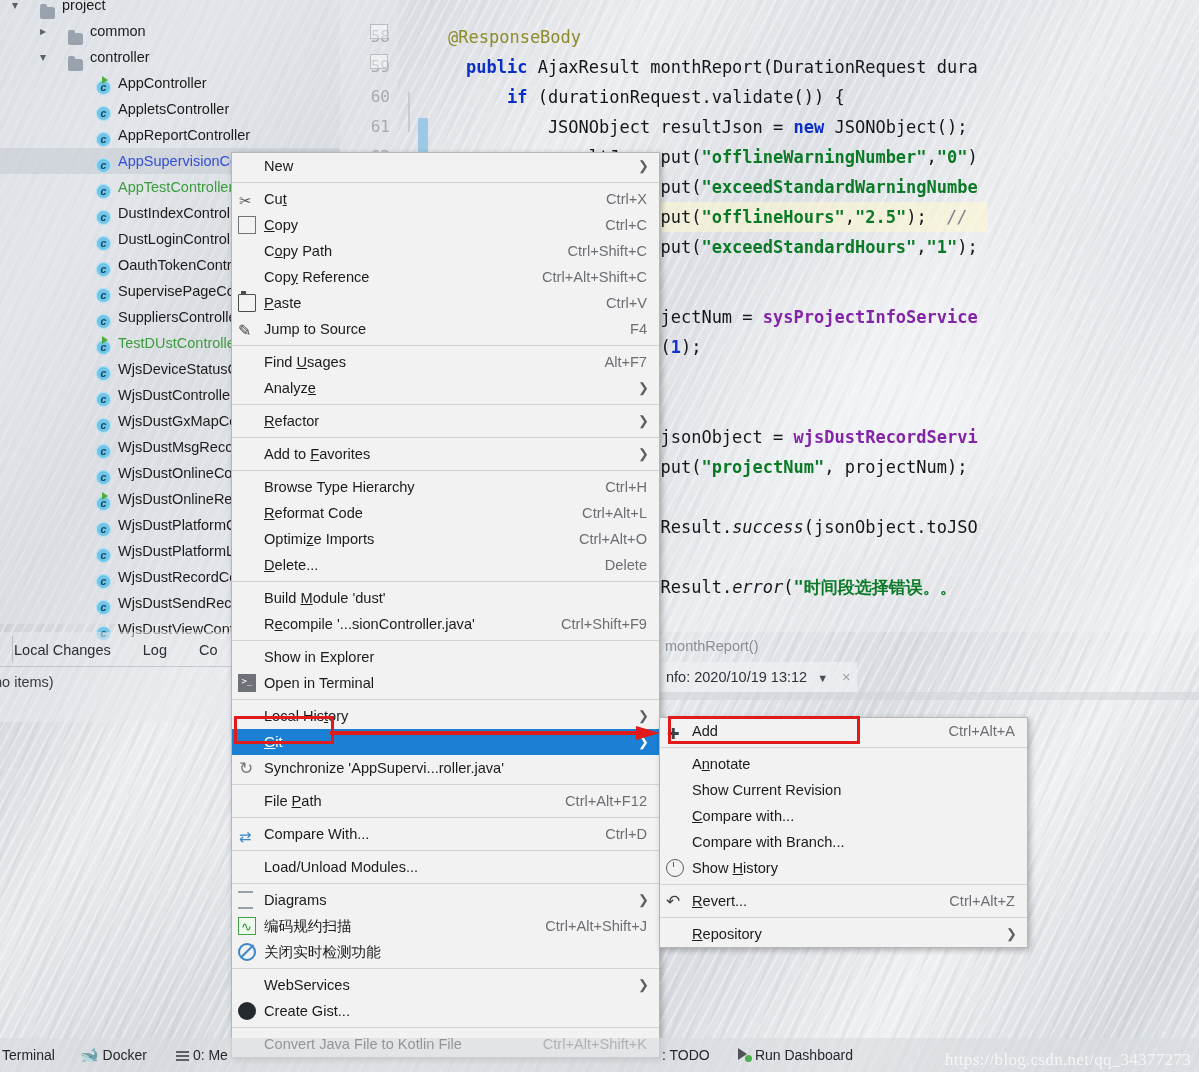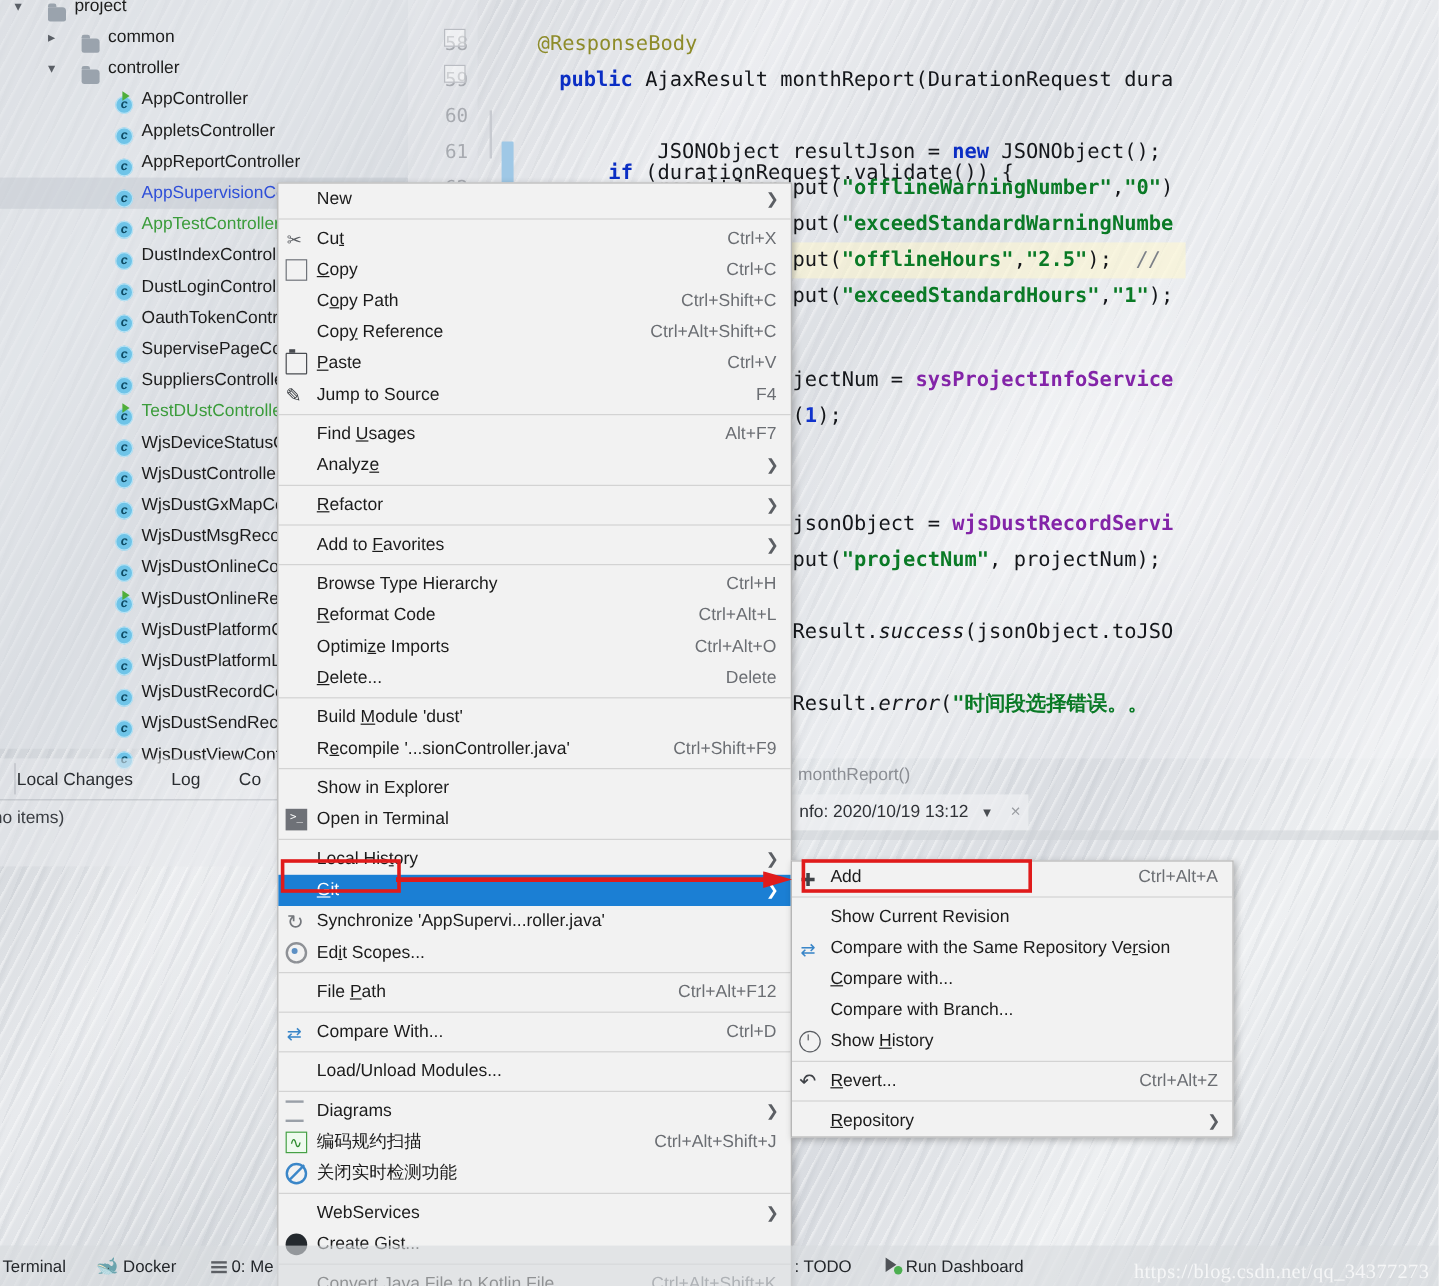--- a/index.html
+++ b/index.html
@@ -300,21 +300,21 @@
         <div class="gl">61</div>
         <div class="gl">62</div>
       </div>
     <div class="marker-up" style="left:28px; top:22px;"></div>
     <div class="marker-dn" style="left:28px; top:52px;"></div>
     <div class="foldmark" style="top:92px; height:40px;"></div>
     <div class="scrollthumb" style="left:78px; top:118px; height:34px;"></div>
     <div id="codearea">
         <div class="codeline " style="left: 108px; top: 22px;"><span class="ann">@ResponseBody</span></div>
         <div class="codeline " style="left: 126px; top: 52px;"><span class="kw">public</span><span class="plain"> AjaxResult monthReport(DurationRequest dura</span></div>
-        <div class="codeline " style="left: 126px; top: 82px; margin-top: 47px;"><span class="plain">    </span><span class="kw">if</span><span class="plain"> (durationRequest.validate()) {</span></div>
+        <div class="codeline " style="left: 126px; top: 82px;"><span class="plain">    </span><span class="kw">if</span><span class="plain"> (durationRequest.validate()) {</span></div>
         <div class="codeline " style="left: 126px; top: 112px;"><span class="plain">        JSONObject resultJson = </span><span class="kw">new</span><span class="plain"> JSONObject();</span></div>
         <div class="codeline " style="left: 126px; top: 142px;"><span class="plain">        resultJson.put(</span><span class="str">"offlineWarningNumber"</span><span class="plain">,</span><span class="str">"0"</span><span class="plain">)</span></div>
         <div class="codeline " style="left: 126px; top: 172px;"><span class="plain">        resultJson.put(</span><span class="str">"exceedStandardWarningNumbe</span></div>
         <div class="codeline hl-line" style="left: 126px; top: 202px;"><span class="plain">        resultJson.put(</span><span class="str">"offlineHours"</span><span class="plain">,</span><span class="str">"2.5"</span><span class="plain">);  </span><span class="cmt">//  </span></div>
         <div class="codeline " style="left: 126px; top: 232px;"><span class="plain">        resultJson.put(</span><span class="str">"exceedStandardHours"</span><span class="plain">,</span><span class="str">"1"</span><span class="plain">);</span></div>
         <div class="codeline " style="left: 126px; top: 302px;"><span class="plain">        Integer projectNum = </span><span class="fld">sysProjectInfoService</span></div>
         <div class="codeline " style="left: 126px; top: 332px;"><span class="plain">        setIsActive(</span><span class="num">1</span><span class="plain">);</span></div>
         <div class="codeline " style="left: 126px; top: 362px;"><span class="plain">        .size();</span></div>
         <div class="codeline " style="left: 126px; top: 422px;"><span class="plain">        JSONObject jsonObject = </span><span class="fld">wjsDustRecordServi</span></div>
         <div class="codeline " style="left: 126px; top: 452px;"><span class="plain">        jsonObject.put(</span><span class="str">"projectNum"</span><span class="plain">, projectNum);</span></div>
@@ -369,43 +369,42 @@
       <div class="msep"></div>
       <div class="mi"><span>Build <span class="u">M</span>odule 'dust'</span></div>
       <div class="mi"><span>R<span class="u">e</span>compile '...sionController.java'</span><span class="acc">Ctrl+Shift+F9</span></div>
       <div class="msep"></div>
       <div class="mi"><span>Show in Explorer</span></div>
       <div class="mi"><span class="ico ic-term">&gt;_</span><span>Open in Terminal</span></div>
       <div class="msep"></div>
       <div class="mi"><span>Local His<span class="u">t</span>ory</span><span class="arr">❯</span></div>
       <div class="mi sel"><span><span class="u">G</span>it</span><span class="arr">❯</span></div>
       <div class="mi"><span class="ico ic-sync"></span><span>Synchronize 'AppSupervi...roller.java'</span></div>
-      <div class="mi"><span class="ico ic-scope"></span><span>Ed<span class="u">i</span>t Scopes...</span></div>
       <div class="msep"></div>
       <div class="mi"><span>File <span class="u">P</span>ath</span><span class="acc">Ctrl+Alt+F12</span></div>
       <div class="msep"></div>
       <div class="mi"><span class="ico ic-cmp"></span><span>Compare With...</span><span class="acc">Ctrl+D</span></div>
       <div class="msep"></div>
       <div class="mi"><span>Load/Unload Modules...</span></div>
       <div class="msep"></div>
       <div class="mi"><span class="ico ic-diag"></span><span>Diagrams</span><span class="arr">❯</span></div>
       <div class="mi"><span class="ico ic-scan"></span><span>编码规约扫描</span><span class="acc">Ctrl+Alt+Shift+J</span></div>
       <div class="mi"><span class="ico ic-ban"></span><span>关闭实时检测功能</span></div>
       <div class="msep"></div>
       <div class="mi"><span>WebServices</span><span class="arr">❯</span></div>
       <div class="mi"><span class="ico ic-gh"></span><span>Create Gist...</span></div>
       <div class="msep"></div>
       <div class="mi"><span>Convert Java File to Kotlin File</span><span class="acc">Ctrl+Alt+Shift+K</span></div>
     </div>
 
   <div id="gitmenu">
       <div class="mi"><span class="ico ic-plus"></span><span>Add</span><span class="acc">Ctrl+Alt+A</span></div>
       <div class="msep"></div>
+      <div class="mi"><span>A<span class="u">n</span>notate</span></div>
       <div class="mi"><span>Show Current Revision</span></div>
-      <div class="mi"><span class="ico ic-cmp"></span><span>Compare with the Same Repository Ve<span class="u">r</span>sion</span></div>
       <div class="mi"><span><span class="u">C</span>ompare with...</span></div>
       <div class="mi"><span>Compare with Branch...</span></div>
       <div class="mi"><span class="ico ic-clock"></span><span>Show <span class="u">H</span>istory</span></div>
       <div class="msep"></div>
       <div class="mi"><span class="ico ic-revert"></span><span><span class="u">R</span>evert...</span><span class="acc">Ctrl+Alt+Z</span></div>
       <div class="msep"></div>
       <div class="mi"><span><span class="u">R</span>epository</span><span class="arr">❯</span></div>
     </div>
 
   <div class="redbox" style="left:234px; top:716px; width:100px; height:28px;"></div>

